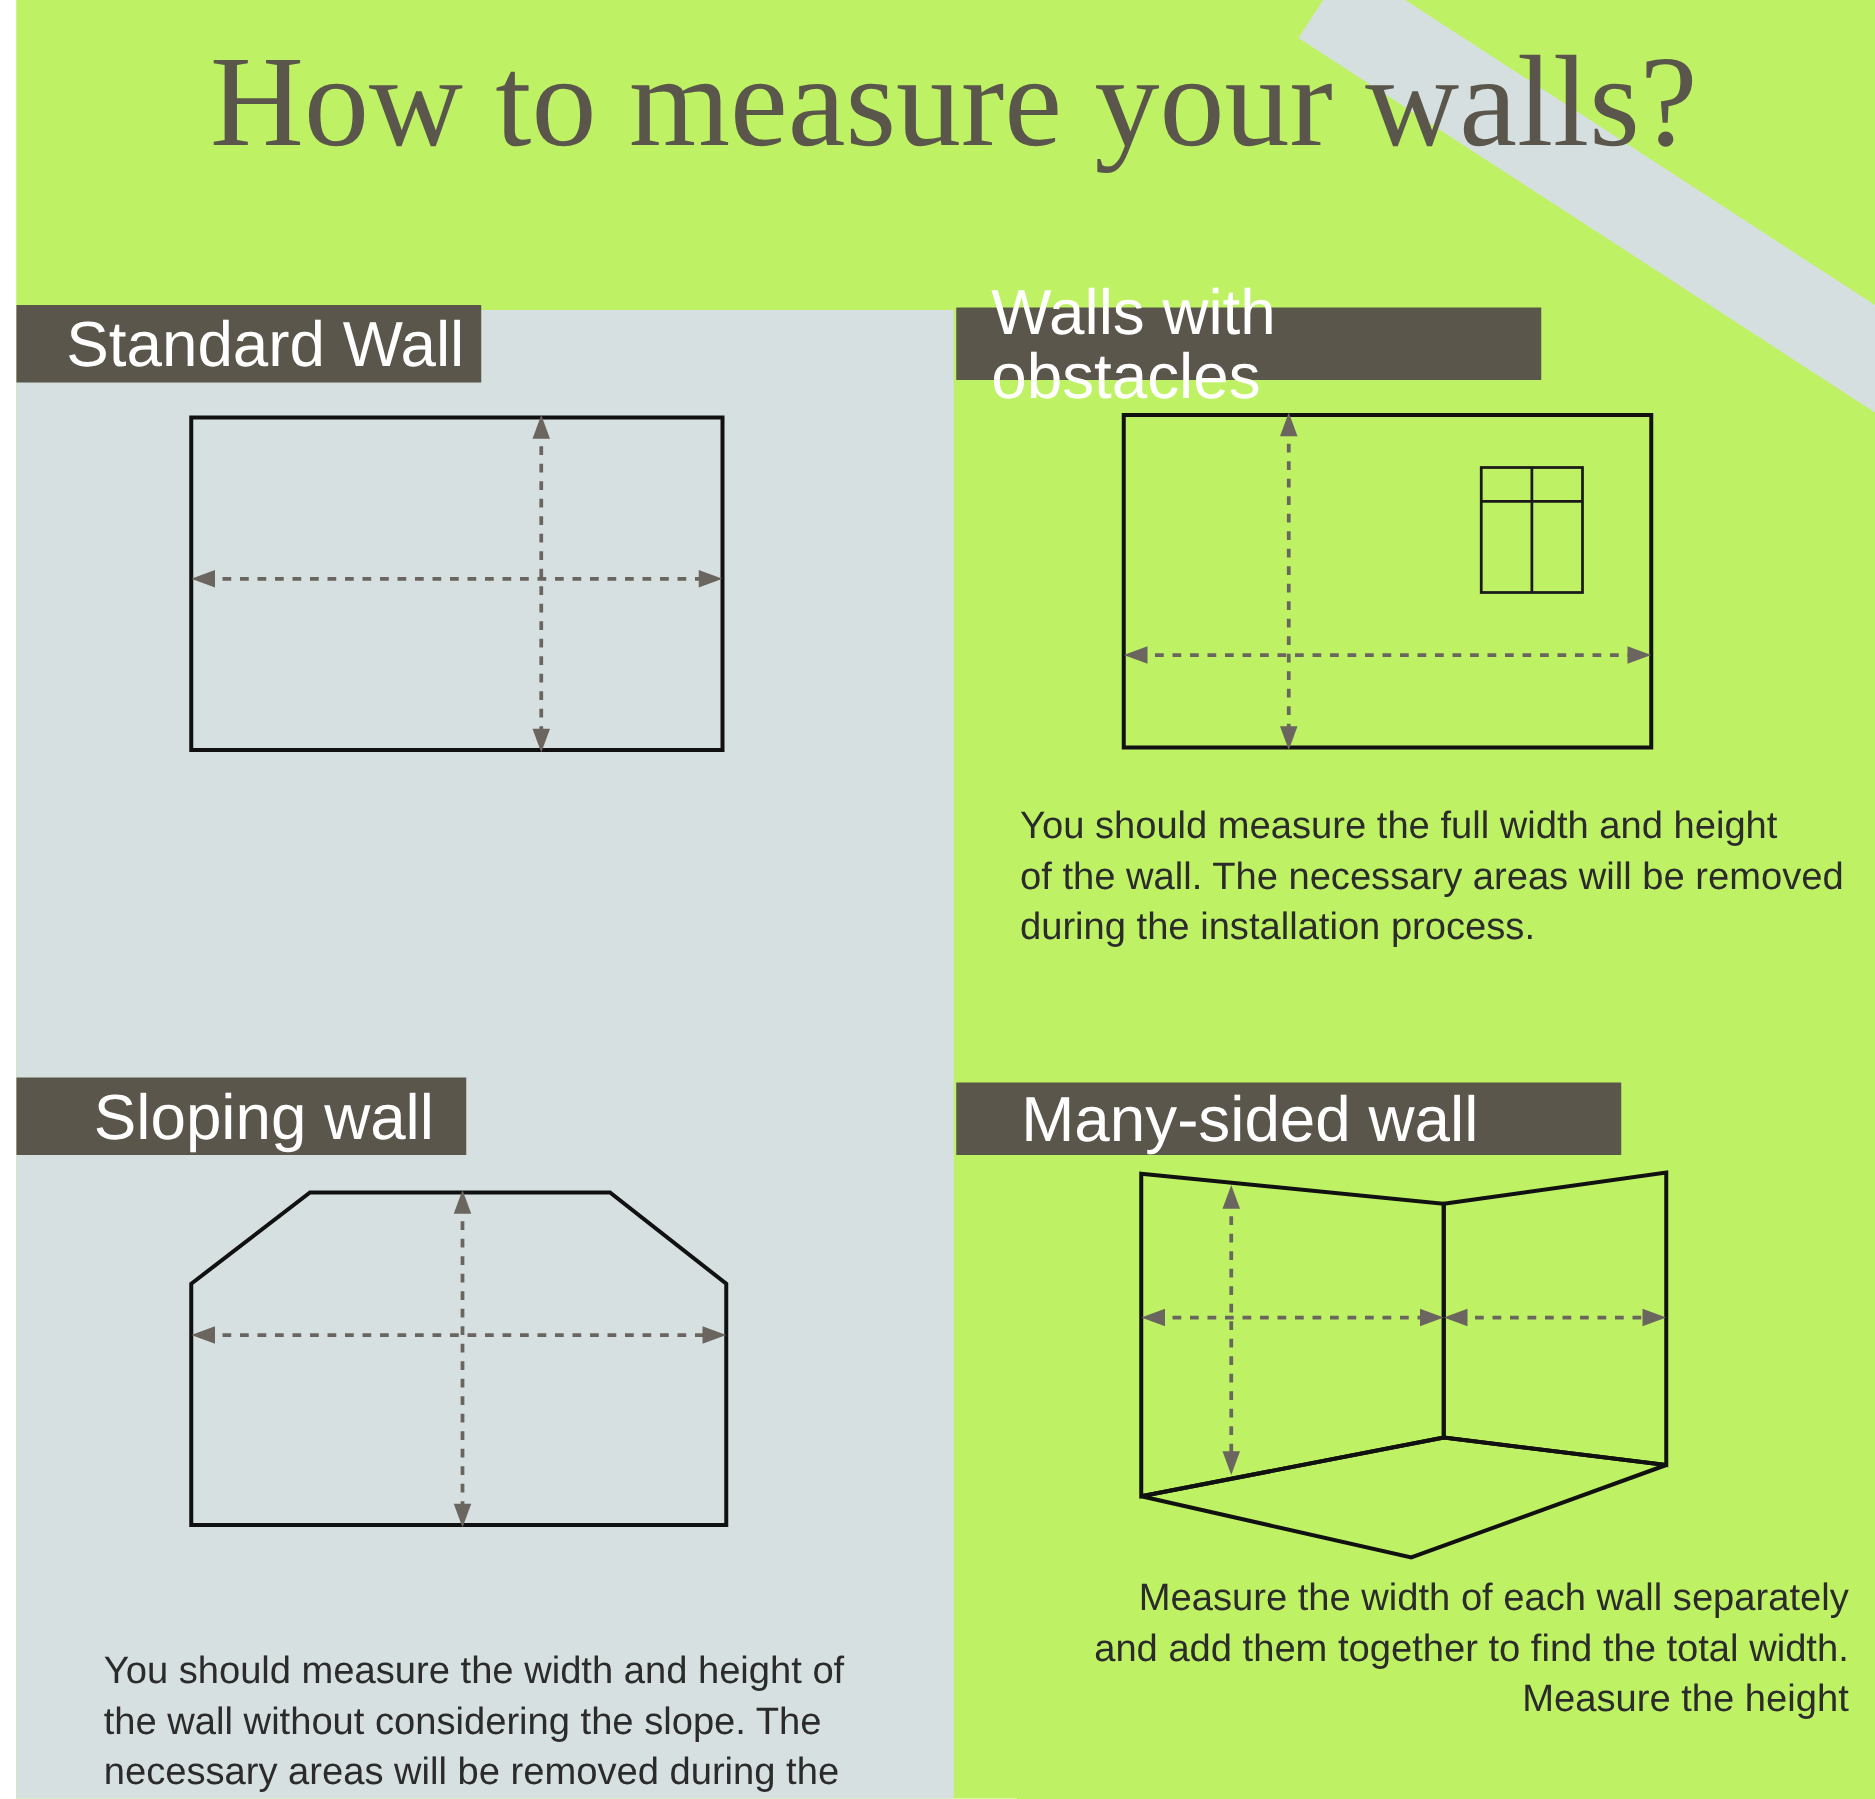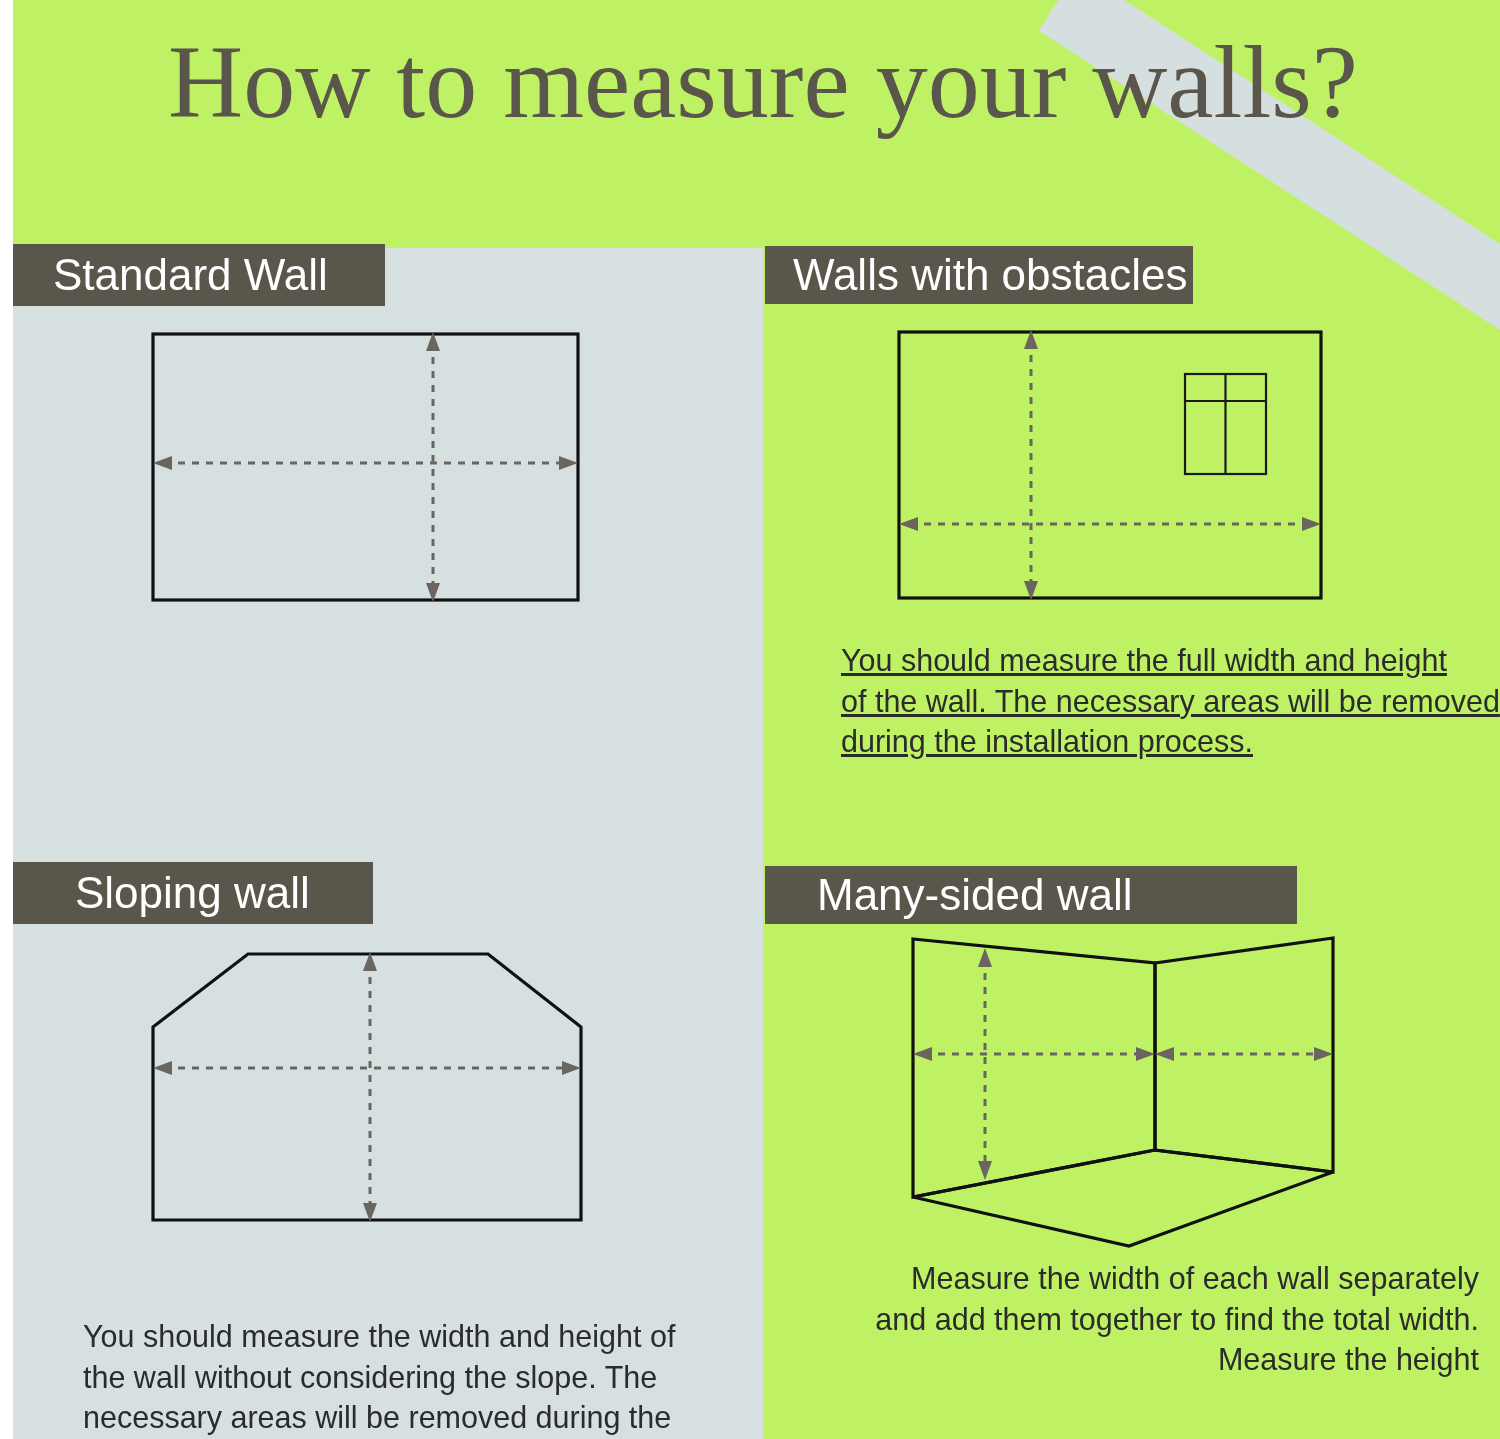--- a/index.html
+++ b/index.html
@@ -57,41 +57,41 @@
     background: #d7e0e1;
   }
 
   
   .badge {
     position: absolute;
     background: #5b564b;
     color: #ffffff;
     display: flex;
     align-items: center;
-    font-size: 44px;
+    font-size: 51px;
     line-height: 1;
     z-index: 6;
     box-sizing: border-box;
   }
   #badge-standard  { left: 0px;   top: 244px;  width: 372px; height: 62px; padding-left: 40px; }
-  #badge-obstacles { left: 752px; top: 246px;  width: 428px; height: 58px; padding-left: 28px; }
+  #badge-obstacles { left: 752px; top: 246px;  width: 468px; height: 58px; padding-left: 28px; }
   #badge-sloping   { left: 0px;   top: 862px;  width: 360px; height: 62px; padding-left: 62px; }
   #badge-many      { left: 752px; top: 866px;  width: 532px; height: 58px; padding-left: 52px; }
 
   
   .body-text {
     position: absolute;
     font-size: 30.5px;
     line-height: 1.33;
     color: #2b2b2b;
     z-index: 5;
     white-space: pre-line;
   }
   #text-standard  { left: 124px; top: 644px;  width: 520px; }
-  #text-obstacles { left: 828px; top: 640px;  width: 660px; text-decoration: underline; }
+  #text-obstacles { left: 803px; top: 640px;  width: 660px; }
   #text-sloping   { left: 70px;  top: 1316px; width: 620px; }
   #text-many      { left: 846px; top: 1258px; width: 620px; text-align: right; }
 
   
   .diagram {
     position: absolute;
     z-index: 5;
   }
   .wall-line {
     fill: none;

